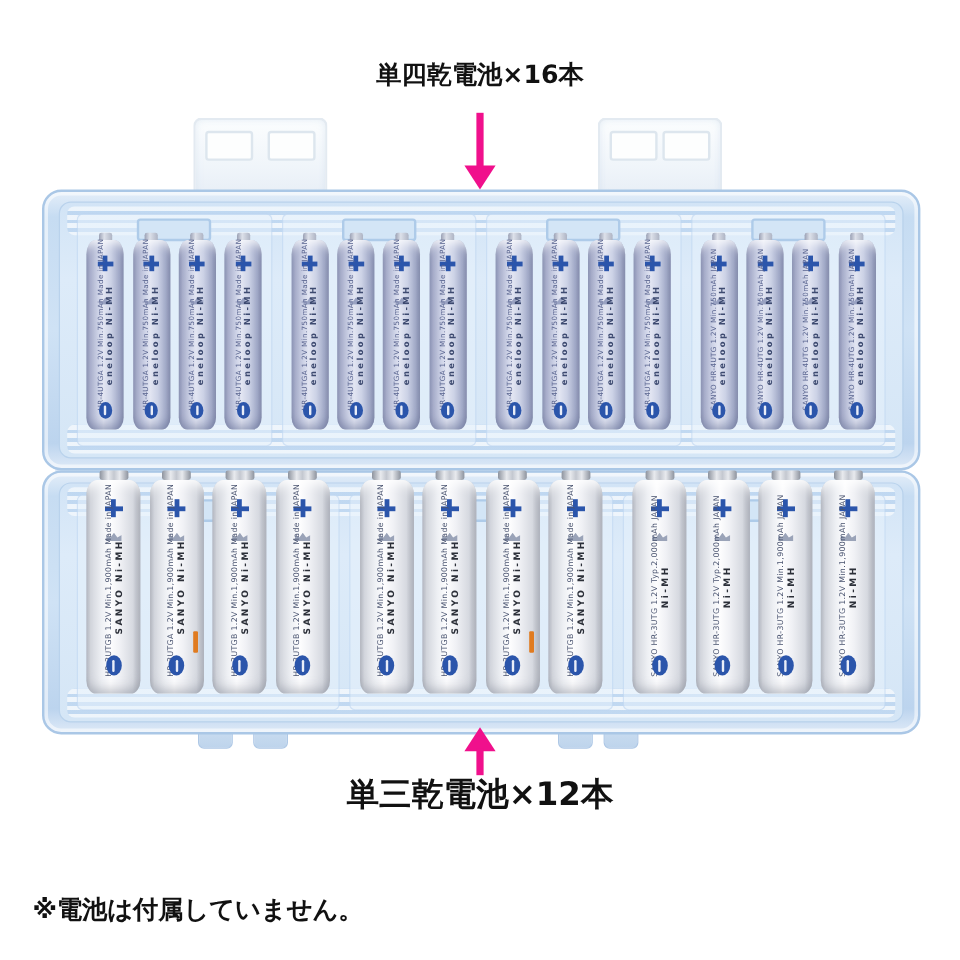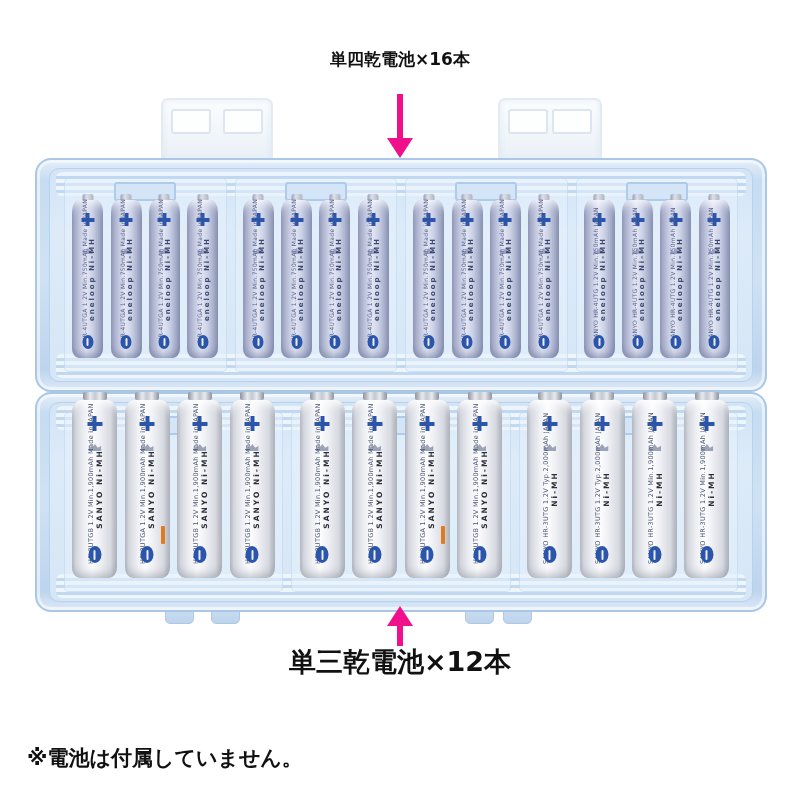--- a/index.html
+++ b/index.html
@@ -1,21 +1,21 @@
 <!DOCTYPE html>
 <html style="--arrow: #f0108c; --case-border: #aac7e6; --terminal-blue: #2b55ab; --accent-orange: #e07b20;"><head>
 <meta charset="utf-8">
 <style>
   html,body{margin:0;padding:0;background:#fff;}
   body{font-family:"DejaVu Sans","Liberation Sans",sans-serif;}
   .canvas{position:relative;width:800px;height:800px;background:#fff;overflow:hidden;}
 
   
   .top-label{position:absolute;top:48px;left:0;width:800px;text-align:center;
-    font-size:17px;font-weight:bold;color:#111;}
+    font-size:21px;font-weight:bold;color:#111;}
   .bottom-label{position:absolute;top:644px;left:0;width:800px;text-align:center;
     font-size:27px;font-weight:bold;color:#111;}
   .caption{position:absolute;left:27px;top:699px;font-size:28px;font-weight:bold;color:#111;}
   .note{position:absolute;left:27px;top:744px;font-size:21px;font-weight:bold;color:#111;}
 
   
   .arrow-shaft{position:absolute;width:6px;background:var(--arrow,#f0108c);z-index:6;}
   .shaft-down{left:397px;top:94px;height:46px;}
   .shaft-up{left:397px;top:624px;height:22px;}
   .arrow-head{position:absolute;width:0;height:0;z-index:6;

